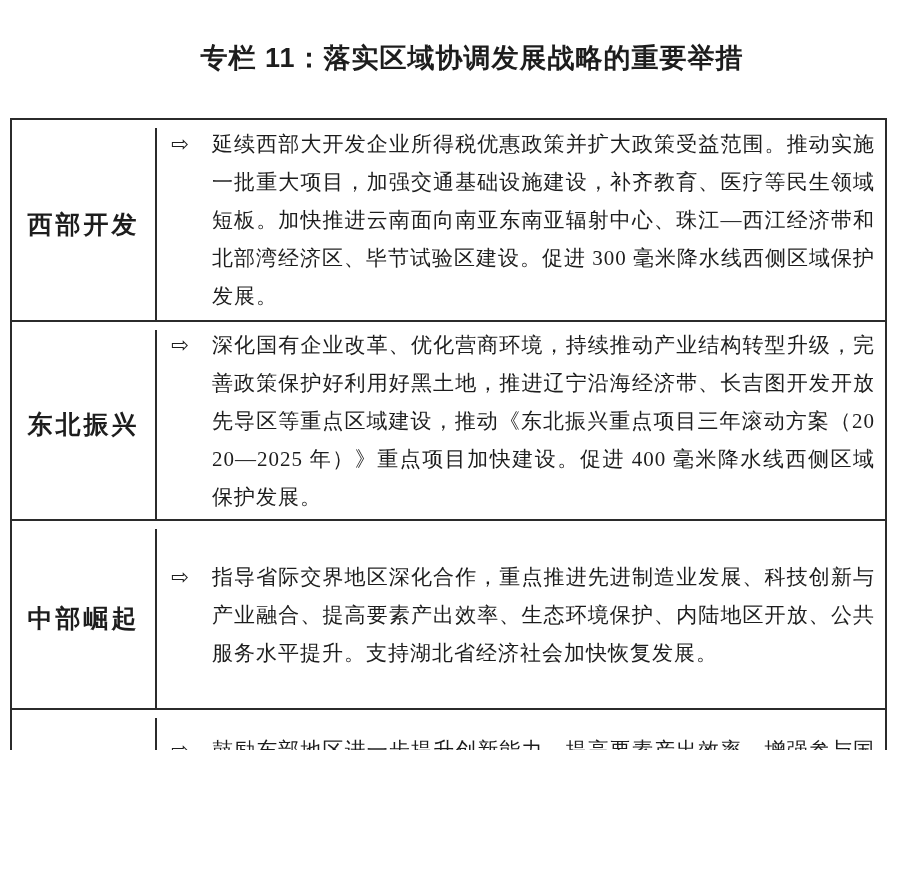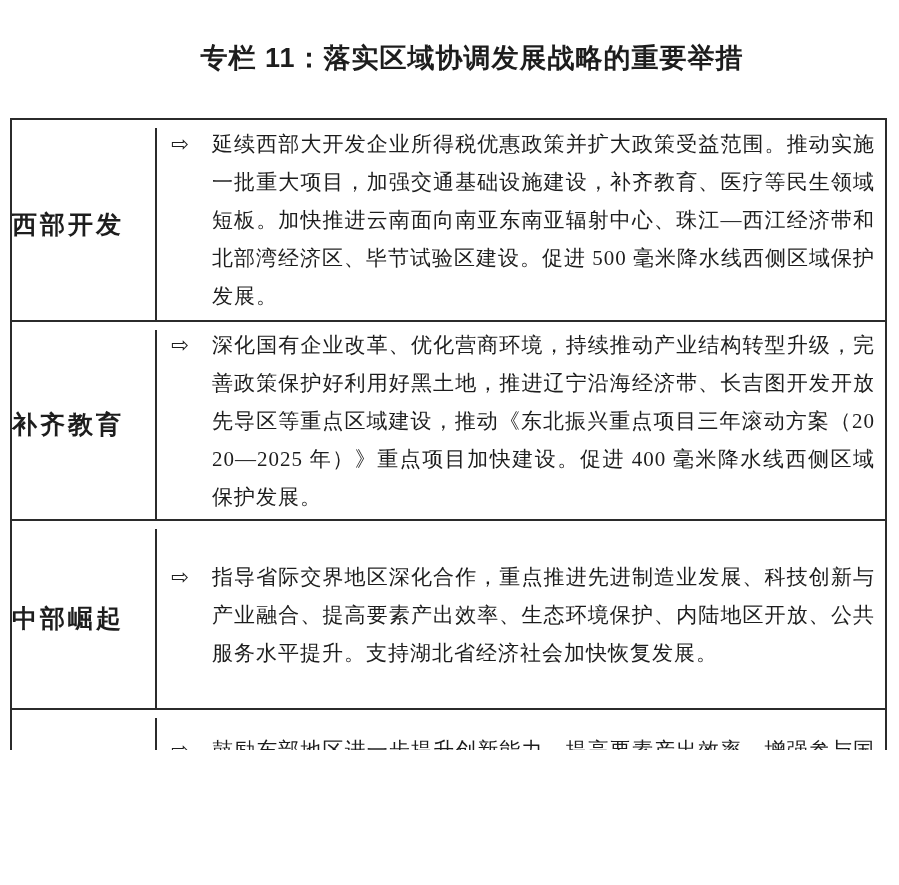--- a/index.html
+++ b/index.html
@@ -35,20 +35,21 @@
     background: #ffffff;
   }
   .row { display: flex; border-bottom: 2px solid #2b2b2b; }
   .row:last-child { border-bottom: none; }
   .label-cell {
     width: 143px;
     flex: none;
     border-right: 2px solid #2b2b2b;
     display: flex;
     align-items: center;
+    justify-content: center;
     margin-top: 8px;
   }
   .label {
     font-family: "Liberation Sans", "DejaVu Sans", sans-serif;
     font-weight: 700;
     font-size: 25px;
     letter-spacing: 3px;
     white-space: nowrap;
   }
   .content-cell {
@@ -90,28 +91,28 @@
 
   <div class="panel">
 
     <div class="row r1">
       <div class="label-cell">
         <span class="label">西部开发</span>
       </div>
       <div class="content-cell">
         <div class="item">
           <span class="bullet">⇨</span>
-          <p class="text">延续西部大开发企业所得税优惠政策并扩大政策受益范围。推动实施一批重大项目，加强交通基础设施建设，补齐教育、医疗等民生领域短板。加快推进云南面向南亚东南亚辐射中心、珠江—西江经济带和北部湾经济区、毕节试验区建设。促进 500 毫米降水线西侧区域保护发展。</p>
+          <p class="text">延续西部大开发企业所得税优惠政策并扩大政策受益范围。推动实施一批重大项目，加强交通基础设施建设，补齐教育、医疗等民生领域短板。加快推进云南面向南亚东南亚辐射中心、珠江—西江经济带和北部湾经济区、毕节试验区建设。促进 300 毫米降水线西侧区域保护发展。</p>
         </div>
       </div>
     </div>
 
     <div class="row r2">
       <div class="label-cell">
-        <span class="label">补齐教育</span>
+        <span class="label">东北振兴</span>
       </div>
       <div class="content-cell">
         <div class="item">
           <span class="bullet">⇨</span>
           <p class="text">深化国有企业改革、优化营商环境，持续推动产业结构转型升级，完善政策保护好利用好黑土地，推进辽宁沿海经济带、长吉图开发开放先导区等重点区域建设，推动《东北振兴重点项目三年滚动方案（2020—2025 年）》重点项目加快建设。促进 400 毫米降水线西侧区域保护发展。</p>
         </div>
       </div>
     </div>
 
     <div class="row r3">

